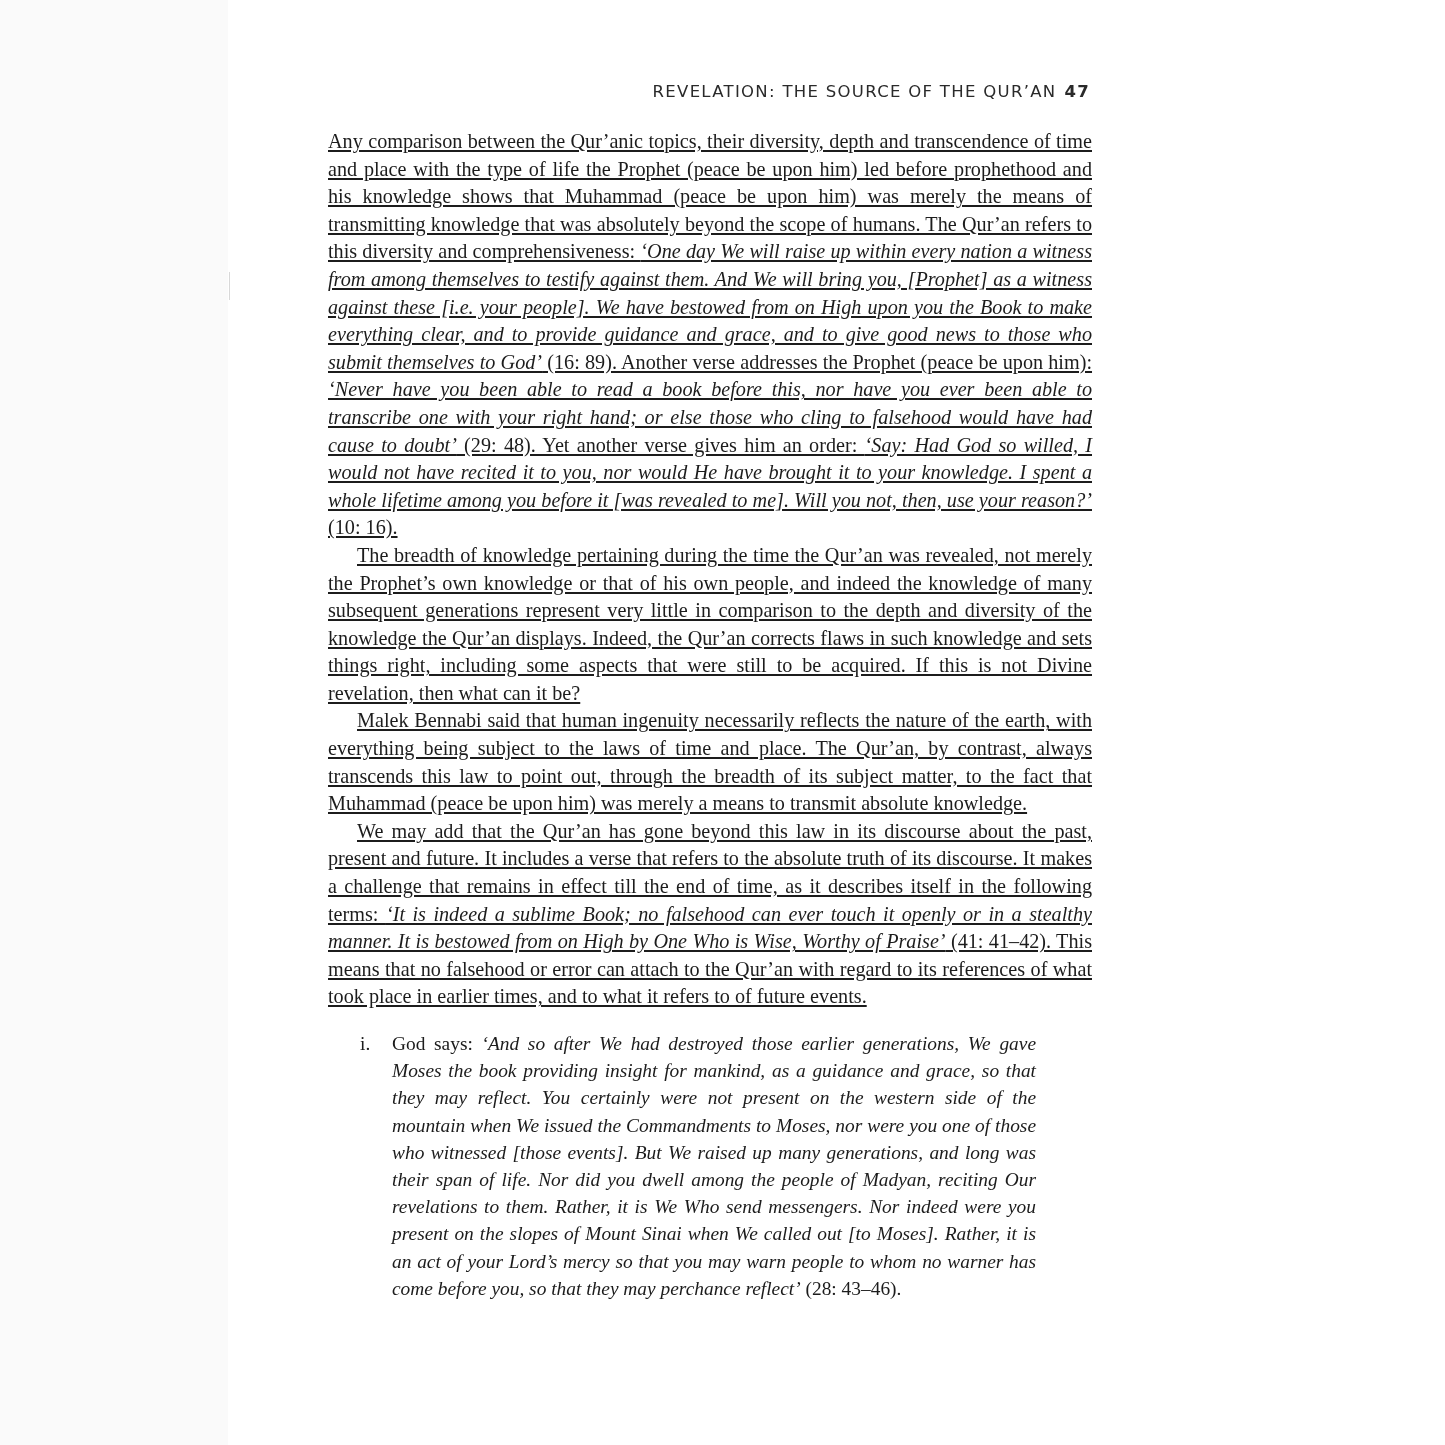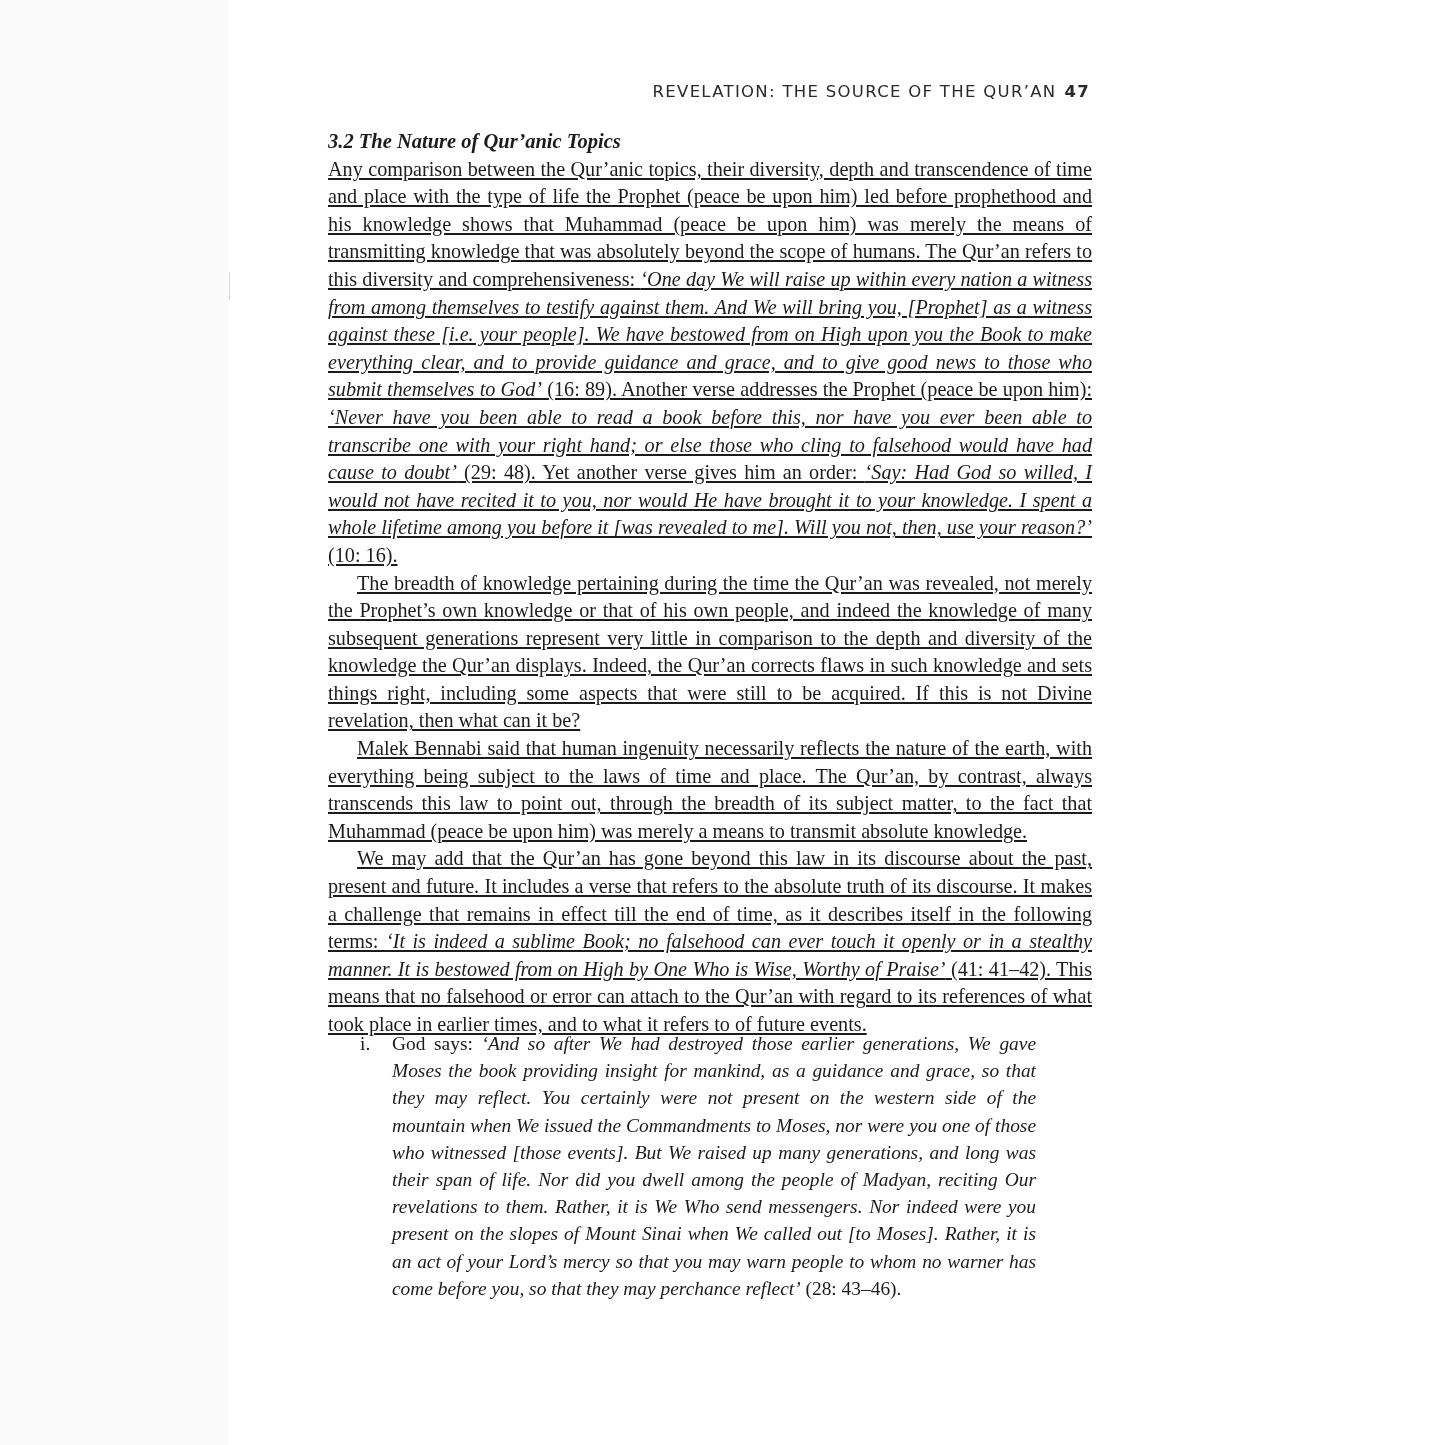--- a/index.html
+++ b/index.html
@@ -98,21 +98,20 @@
 <div class="page-shadow"></div>
 <div class="gutter-mark"></div>
 
 <div class="page">
 
   <div class="running-head">
     <span>REVELATION: THE SOURCE OF THE QUR’AN</span><span class="folio">47</span>
   </div>
 
   <div class="textblock">
-    <h2 class="section-title">3.2 The Nature of Qur’anic Topics</h2>
     <p><span>Any comparison between the Qur’anic topics, their diversity, depth and transcendence of time and place with the type of life the Prophet (peace be upon him) led before prophethood and his knowledge shows that Muhammad (peace be upon him) was merely the means of transmitting knowledge that was absolutely beyond the scope of humans. The Qur’an refers to this diversity and comprehensiveness: </span><span class="q">‘One day We will raise up within every nation a witness from among themselves to testify against them. And We will bring you, [Prophet] as a witness against these [i.e. your people]. We have bestowed from on High upon you the Book to make everything clear, and to provide guidance and grace, and to give good news to those who submit themselves to God’</span><span> (16: 89). Another verse addresses the Prophet (peace be upon him): </span><span class="q">‘Never have you been able to read a book before this, nor have you ever been able to transcribe one with your right hand; or else those who cling to falsehood would have had cause to doubt’</span><span> (29: 48). Yet another verse gives him an order: </span><span class="q">‘Say: Had God so willed, I would not have recited it to you, nor would He have brought it to your knowledge. I spent a whole lifetime among you before it [was revealed to me]. Will you not, then, use your reason?’</span><span> (10: 16).</span></p>
     <p class="indent"><span>The breadth of knowledge pertaining during the time the Qur’an was revealed, not merely the Prophet’s own knowledge or that of his own people, and indeed the knowledge of many subsequent generations represent very little in comparison to the depth and diversity of the knowledge the Qur’an displays. Indeed, the Qur’an corrects flaws in such knowledge and sets things right, including some aspects that were still to be acquired. If this is not Divine revelation, then what can it be?</span></p>
     <p class="indent"><span>Malek Bennabi said that human ingenuity necessarily reflects the nature of the earth, with everything being subject to the laws of time and place. The Qur’an, by contrast, always transcends this law to point out, through the breadth of its subject matter, to the fact that Muhammad (peace be upon him) was merely a means to transmit absolute knowledge.</span></p>
     <p class="indent"><span>We may add that the Qur’an has gone beyond this law in its discourse about the past, present and future. It includes a verse that refers to the absolute truth of its discourse. It makes a challenge that remains in effect till the end of time, as it describes itself in the following terms: </span><span class="q">‘It is indeed a sublime Book; no falsehood can ever touch it openly or in a stealthy manner. It is bestowed from on High by One Who is Wise, Worthy of Praise’</span><span> (41: 41–42). This means that no falsehood or error can attach to the Qur’an with regard to its references of what took place in earlier times, and to what it refers to of future events.</span></p>
   </div>
 
   <div class="list">
     <div class="list-item">
       <span class="list-marker">i.</span>
       <span class="list-body"><span>God says: </span><span class="q">‘And so after We had destroyed those earlier generations, We gave Moses the book providing insight for mankind, as a guidance and grace, so that they may reflect. You certainly were not present on the western side of the mountain when We issued the Commandments to Moses, nor were you one of those who witnessed [those events]. But We raised up many generations, and long was their span of life. Nor did you dwell among the people of Madyan, reciting Our revelations to them. Rather, it is We Who send messengers. Nor indeed were you present on the slopes of Mount Sinai when We called out [to Moses]. Rather, it is an act of your Lord’s mercy so that you may warn people to whom no warner has come before you, so that they may perchance reflect’</span><span> (28: 43–46).</span></span>

